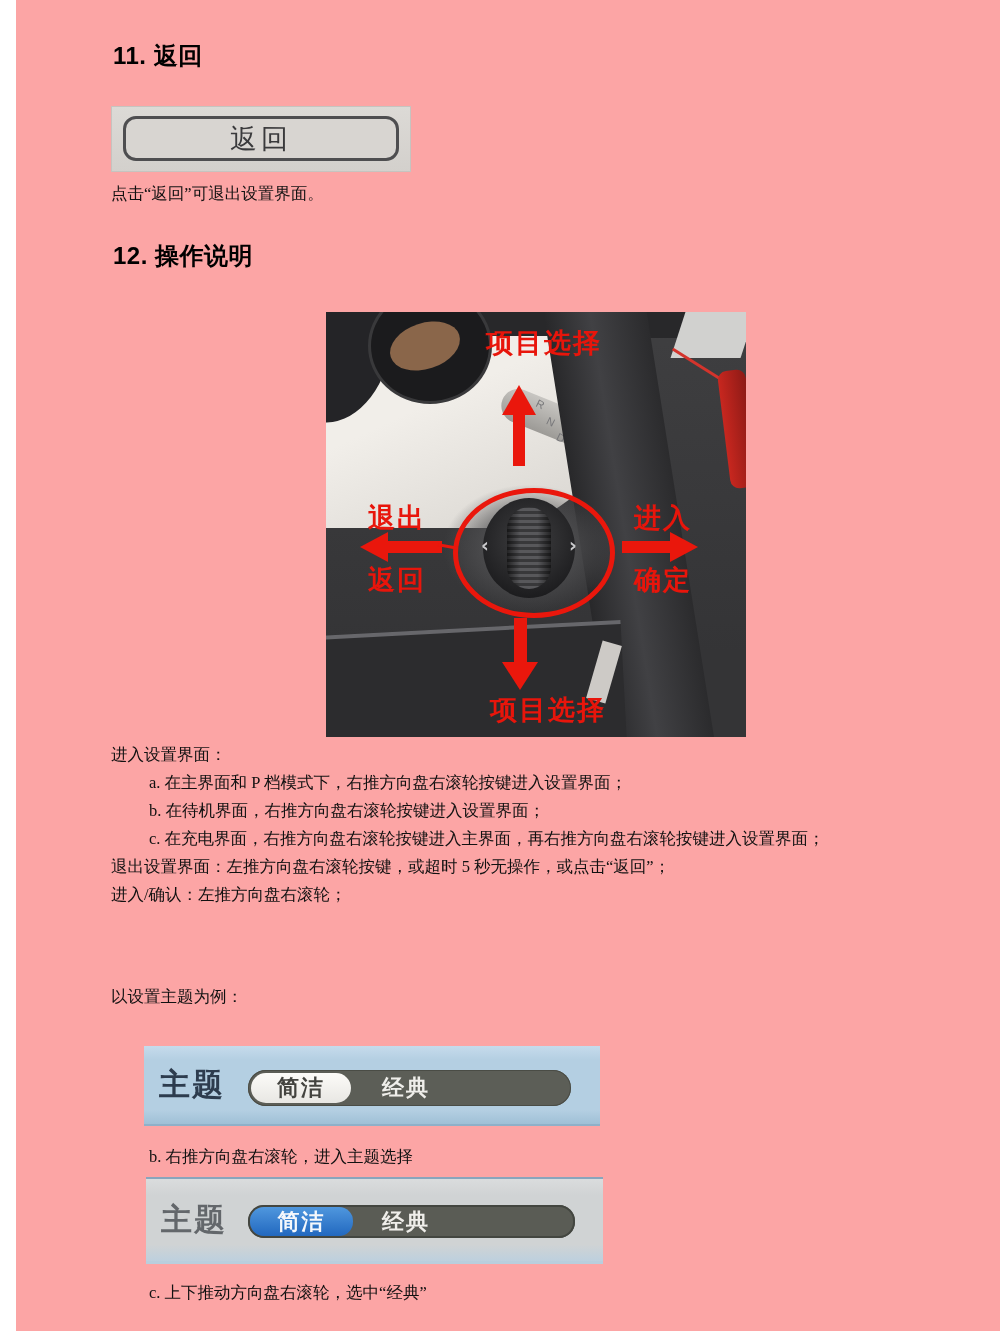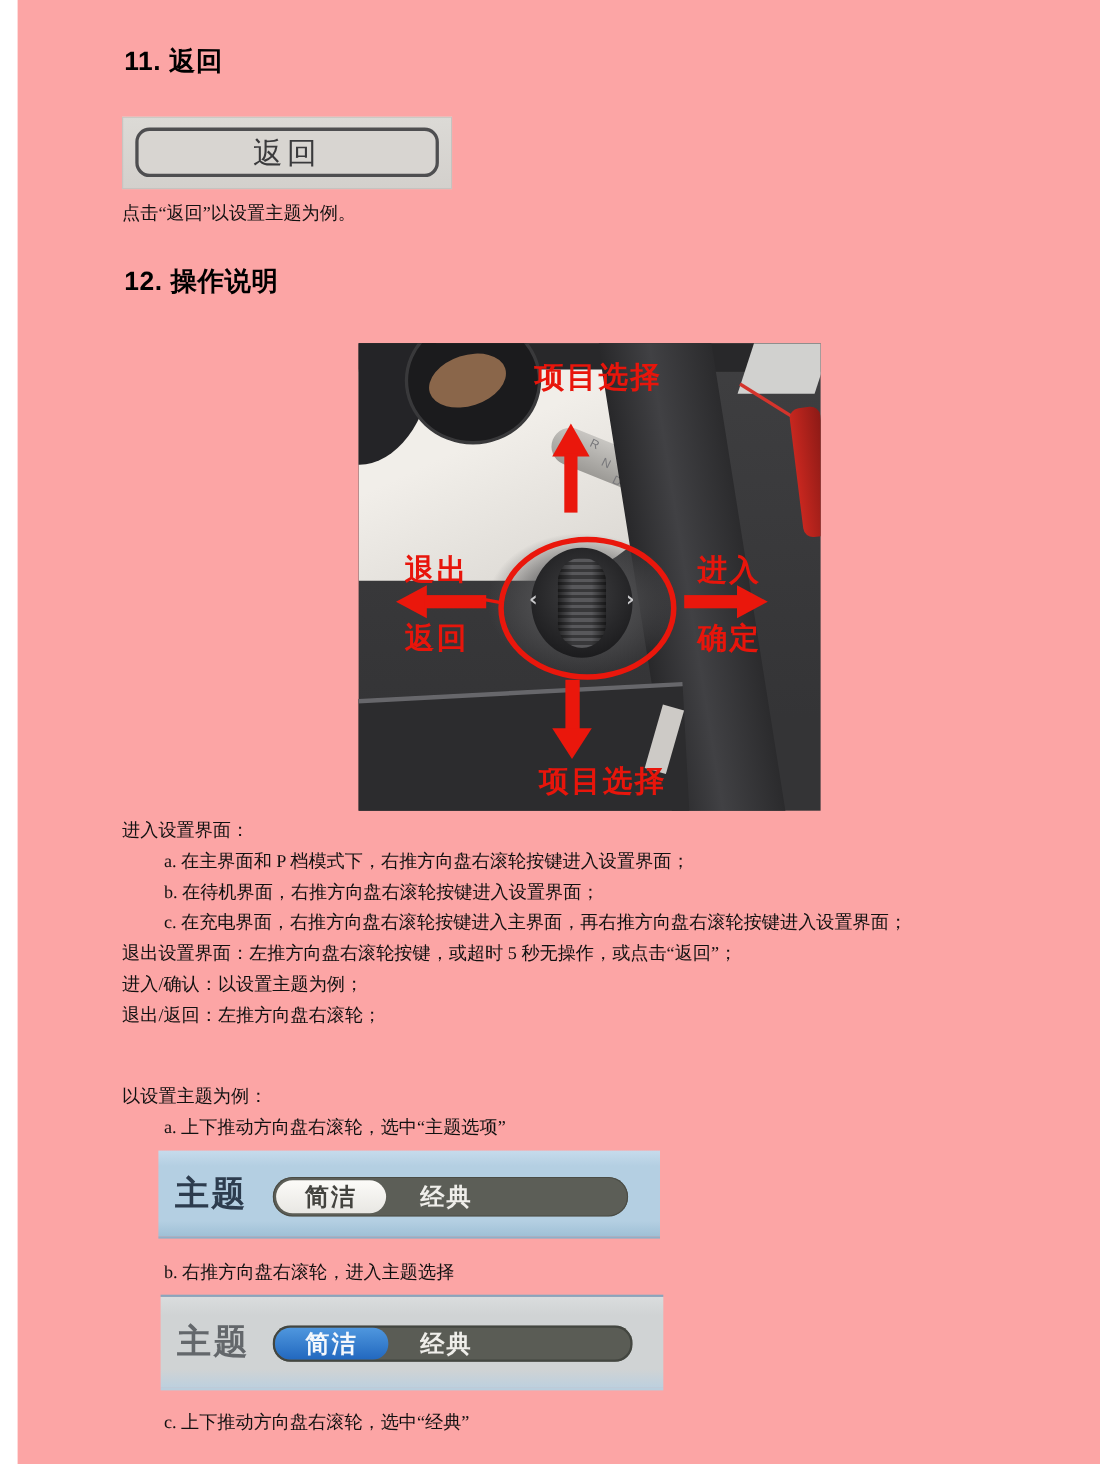--- a/index.html
+++ b/index.html
@@ -124,21 +124,21 @@
 <body>
 
 <div class="page">
 
   <div class="h-sec" style="left:97px;top:40px;">11. 返回</div>
 
   <div class="shot-back">
     <div class="back-btn">返回</div>
   </div>
 
-  <div class="caption">点击“返回”以设置主题为例。</div>
+  <div class="caption">点击“返回”可退出设置界面。</div>
 
   <div class="h-sec" style="left:97px;top:240px;">12. 操作说明</div>
 
   <div class="photo">
     <div class="ph-ceiling"></div>
     <div class="ph-windshield"></div>
     <div class="ph-sky-right"></div>
     <div class="ph-red-line"></div>
     <div class="ph-red-object"></div>
     <div class="ph-corner-dark"></div>
@@ -179,26 +179,24 @@
     <div class="red-label rl-confirm">确定</div>
     <div class="red-label rl-bottom">项目选择</div>
   </div>
 
   <div class="instructions">
     <div class="ins-line">进入设置界面：</div>
     <div class="ins-line ins-indent">a. 在主界面和 P 档模式下，右推方向盘右滚轮按键进入设置界面；</div>
     <div class="ins-line ins-indent">b. 在待机界面，右推方向盘右滚轮按键进入设置界面；</div>
     <div class="ins-line ins-indent">c. 在充电界面，右推方向盘右滚轮按键进入主界面，再右推方向盘右滚轮按键进入设置界面；</div>
     <div class="ins-line">退出设置界面：左推方向盘右滚轮按键，或超时 5 秒无操作，或点击“返回”；</div>
-    <div class="ins-line">进入/确认：以设置主题为例；</div>
-    <div class="ins-line">退出/返回：左推方向盘右滚轮；</div>
+    <div class="ins-line">进入/确认：左推方向盘右滚轮；</div>
   </div>
 
   <div class="example-intro">以设置主题为例：</div>
-  <div class="ex-step step-a">a. 上下推动方向盘右滚轮，选中“主题选项”</div>
 
   <div class="theme-shot ts1">
     <div class="t-label">主题</div>
     <div class="t-pill">
       <div class="t-seg-sel">简洁</div>
       <div class="t-seg-other">经典</div>
     </div>
   </div>
 
   <div class="ex-step step-b">b. 右推方向盘右滚轮，进入主题选择</div>

